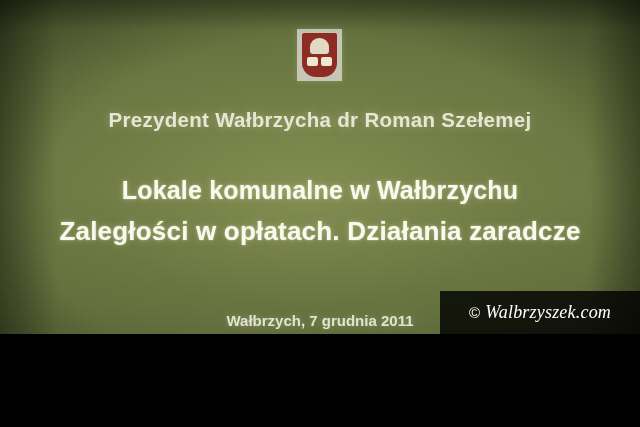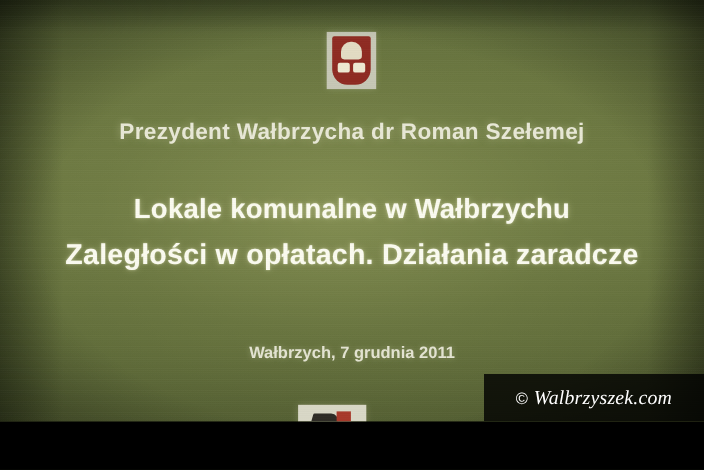--- a/index.html
+++ b/index.html
@@ -11,21 +11,21 @@
     width: 640px;
     height: 427px;
     overflow: hidden;
     font-family: "Liberation Sans", sans-serif;
   }
 
   
   #photo {
     position: relative;
     width: 640px;
-    height: 383px;
+    height: 334px;
     overflow: hidden;
     background: #3c4526;
   }
 
   
   #slide-surface {
     position: absolute;
     left: 0; top: 0;
     width: 640px;
     height: 427px;

